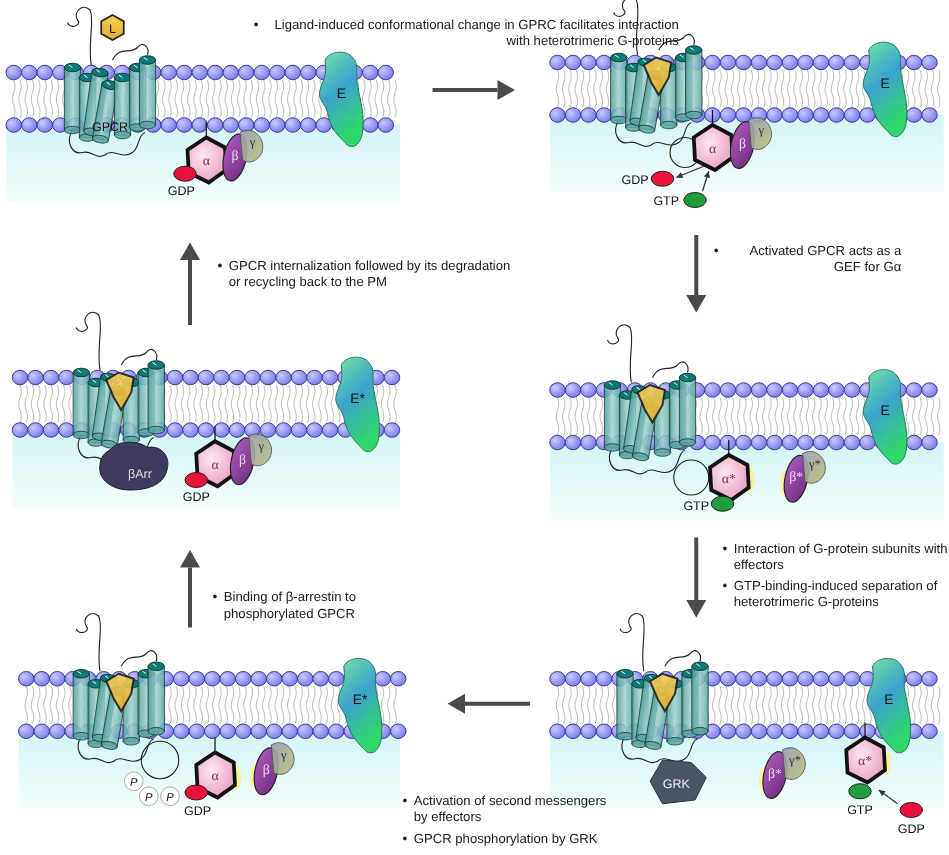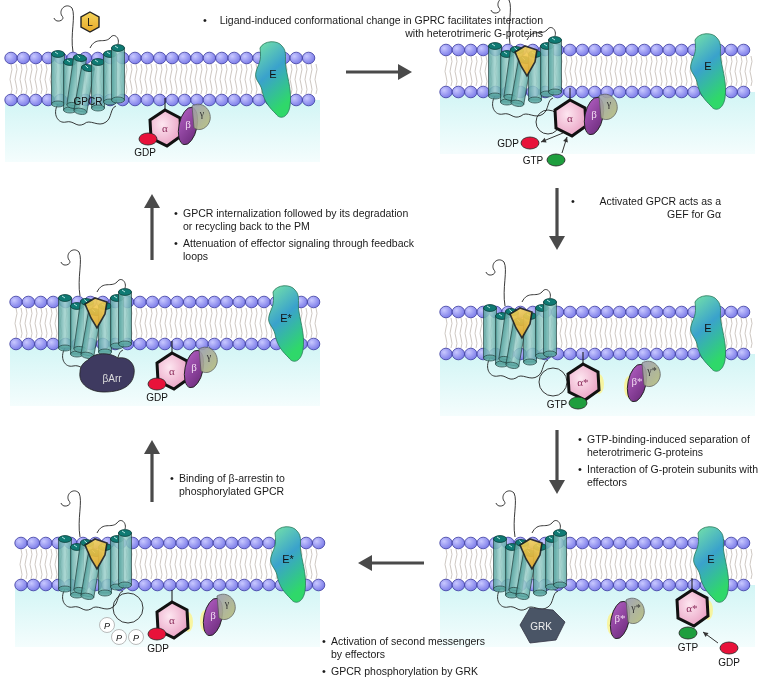--- a/index.html
+++ b/index.html
@@ -1210,33 +1210,32 @@
 </div>
 <div class="caption" style="left:571px; top:195px; width:150px;text-align:right;">
   <ul>
       <li>
     <span>Activated GPCR acts as a GEF for Gα</span>
   </li>
     </ul>
 </div>
 <div class="caption" style="left:578px; top:433px; width:180px;">
   <ul>
+    <li>Interaction of G-protein subunits with effectors</li>
     <li>GTP-binding-induced separation of heterotrimeric G-proteins</li>
-    <li>Interaction of G-protein subunits with effectors</li>
   </ul>
 </div>
 <div class="caption" style="left:306px; top:619px; width:200px;">
   <ul style="margin:16px">
     <li>Activation of second messengers by effectors</li>
     <li>GPCR phosphorylation by GRK</li>
   </ul>
 </div>
 <div class="caption" style="left:170px; top:472px; width:150px;">
   <ul>
     <li>Binding of β-arrestin to phosphorylated GPCR</li>
   </ul>
 </div>
 <div class="caption" style="left:174px; top:207px; width:240px;">
   <ul>
     <li>GPCR internalization followed by its degradation or recycling back to the PM</li>
-    <li>Attenuation of effector signaling through feedback loops</li>
   </ul>
 </div>
 
 </body></html>

